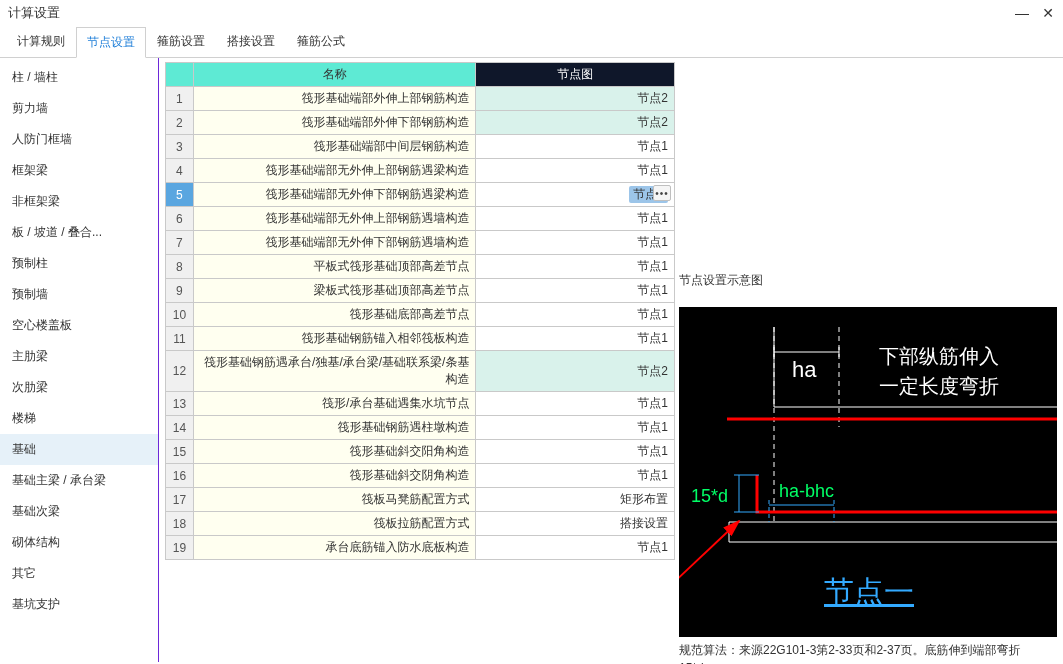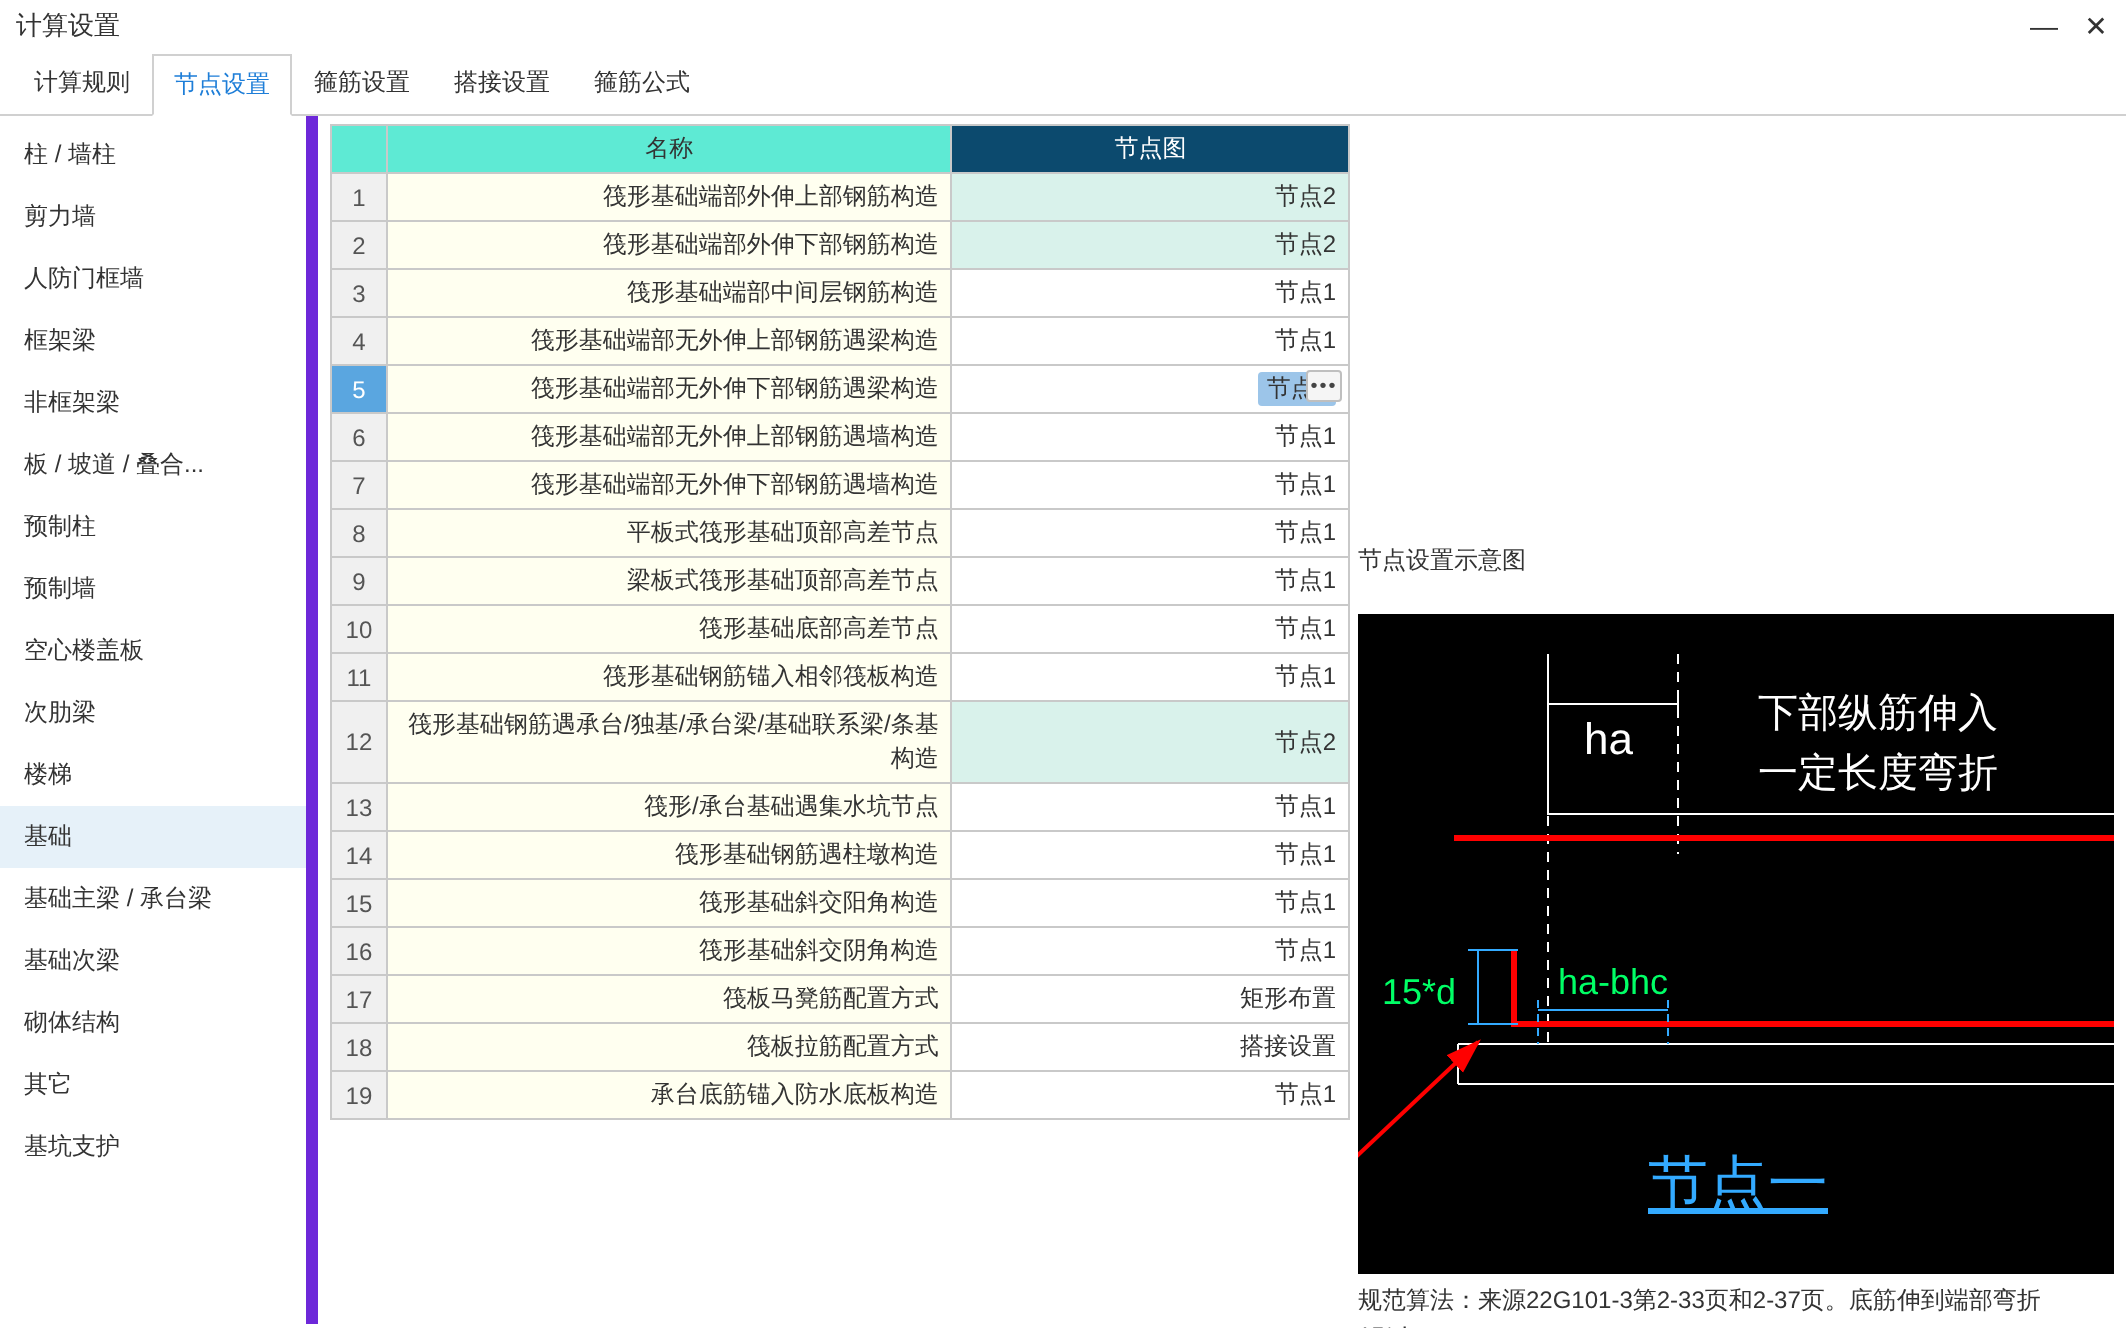--- a/index.html
+++ b/index.html
@@ -5,29 +5,29 @@
   * { box-sizing: border-box; font-family: "Microsoft YaHei", "SimSun", sans-serif; }
   body { margin:0; padding:0; background:#fff; color:#333; font-size:12px; width:1063px; height:664px; overflow:hidden; position:relative;}
   .titlebar { display:flex; align-items:center; justify-content:space-between; padding:4px 8px 4px 8px; height:26px;}
   .titlebar .title { font-size:13px; }
   .winbtns { display:flex; gap:12px; align-items:center;}
   .winbtns span { width:14px; text-align:center; cursor:pointer; font-size:14px; color:#333; }
   .tabs { display:flex; border-bottom:1px solid #d0d0d0; padding-left:6px;}
   .tab { padding:6px 10px; border:1px solid transparent; border-bottom:none; margin-right:0px; cursor:pointer; color:#333; font-size:12px;}
   .tab.active { border:1px solid #d0d0d0; border-bottom:1px solid #fff; position:relative; top:1px; background:#fff; color:#1e7ed8;}
   .content { display:flex; height:calc(100% - 60px);}
-  .sidebar { width:159px; border-right:6px solid #6d28d9; padding-top:4px;}
+  .sidebar { width:159px; border-right:1px solid #6d28d9; padding-top:4px;}
   .sidebar .item { padding:7px 12px; cursor:pointer; font-size:12px; color:#333;}
   .sidebar .item.active { background:#e6f1f9;}
   .main { flex:1; display:flex; flex-direction:column; position:relative;}
   .grid-area { flex:0 0 auto; padding:0; }
   table { border-collapse:collapse; width:510px; margin-left:6px; margin-top:4px; }
   th, td { border:1px solid #c9c9c9; padding:3px 6px; font-size:12px; text-align:right; height:21px;}
   th { background:#5eead4; font-weight:normal; text-align:center;}
-  .th-node { background:#0c4a6e; color:#fff;margin-top:40px;}
+  .th-node { background:#0f172a; color:#fff;margin-top:40px;}
   td.rownum { background:#f0f0f0; text-align:center; width:28px; color:#555;}
   td.name { width:300px; background:#fffff0;}
   td.node { background:#fff; width:210px;}
   td.node.cyan { background:#d9f2eb;}
   tr.selected td.name { background:#fffff0;}
   tr.selected td.rownum { background:#5aa6e0; color:#fff;}
   tr.selected td.node { background:#fff; position:relative;}
   .sel-pill { display:inline-block; background:#9cc5e9; color:#333; padding:0 4px; border-radius:2px;}
   .dots-btn { position:absolute; right:3px; top:2px; width:18px; height:16px; border:1px solid #bfbfbf; border-radius:2px; background:#f5f5f5; display:flex; align-items:center; justify-content:center; cursor:pointer;}
   .dots-btn span{ font-size:10px; color:#444; letter-spacing:1px;}
@@ -59,20 +59,21 @@
   <div class="sidebar" id="sidebar">
       <div class="item">柱 / 墙柱</div>
       <div class="item">剪力墙</div>
       <div class="item">人防门框墙</div>
       <div class="item">框架梁</div>
       <div class="item">非框架梁</div>
       <div class="item">板 / 坡道 / 叠合...</div>
       <div class="item">预制柱</div>
       <div class="item">预制墙</div>
       <div class="item">空心楼盖板</div>
+      <div class="item">主肋梁</div>
       <div class="item">次肋梁</div>
       <div class="item">楼梯</div>
       <div class="item active">基础</div>
       <div class="item">基础主梁 / 承台梁</div>
       <div class="item">基础次梁</div>
       <div class="item">砌体结构</div>
       <div class="item">其它</div>
       <div class="item">基坑支护</div>
     </div>
   <div class="main">

